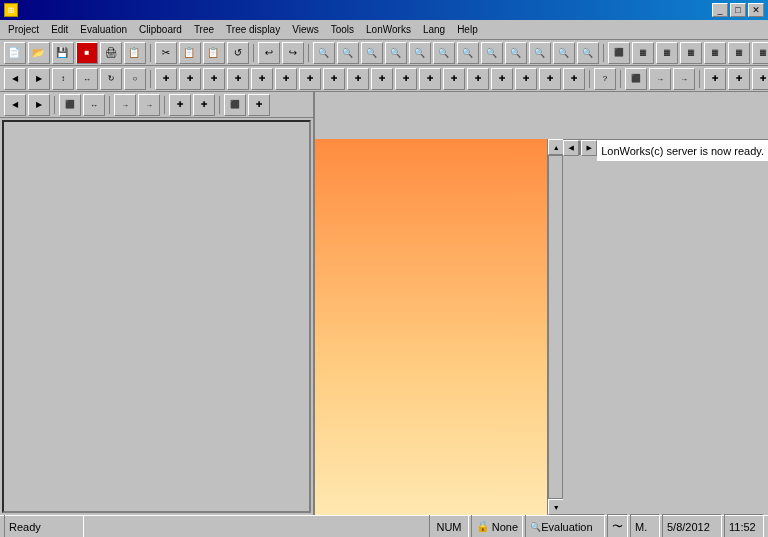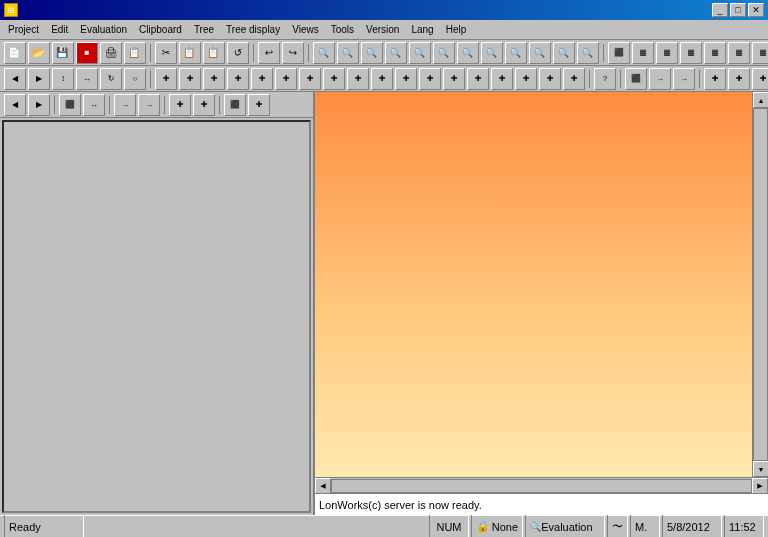--- a/index.html
+++ b/index.html
@@ -140,22 +140,23 @@
       margin: 2px;
       background: #c0c0c0;
       height: 100%;
       border: 2px inset #808080;
     }
 
     
     #right-panel {
       flex: 1;
       display: flex;
-      flex-direction: column;
+      flex-direction: row;
       position: relative;
+      margin-top: 47px;
     }
     #right-canvas {
       flex: 1;
       position: relative;
       overflow: hidden;
     }
     #gradient-bg {
       width: 100%;
       height: 100%;
       background: linear-gradient(to bottom, #ff8c40 0%, #ffcc80 60%, #ffe8b0 100%);
@@ -265,21 +266,21 @@
 
 <div id="menu-bar">
   <span class="menu-item">Project</span>
   <span class="menu-item">Edit</span>
   <span class="menu-item">Evaluation</span>
   <span class="menu-item">Clipboard</span>
   <span class="menu-item">Tree</span>
   <span class="menu-item">Tree display</span>
   <span class="menu-item">Views</span>
   <span class="menu-item">Tools</span>
-  <span class="menu-item">Version</span>
+  <span class="menu-item">LonWorks</span>
   <span class="menu-item">Lang</span>
   <span class="menu-item">Help</span>
 </div>
 
 <div class="toolbar">
   <div class="toolbar-btn">📄</div>
   <div class="toolbar-btn">📂</div>
   <div class="toolbar-btn">💾</div>
   <div class="toolbar-btn" style="background:#cc0000; color:white; font-size:8px;">■</div>
   <div class="toolbar-btn">🖨</div>

